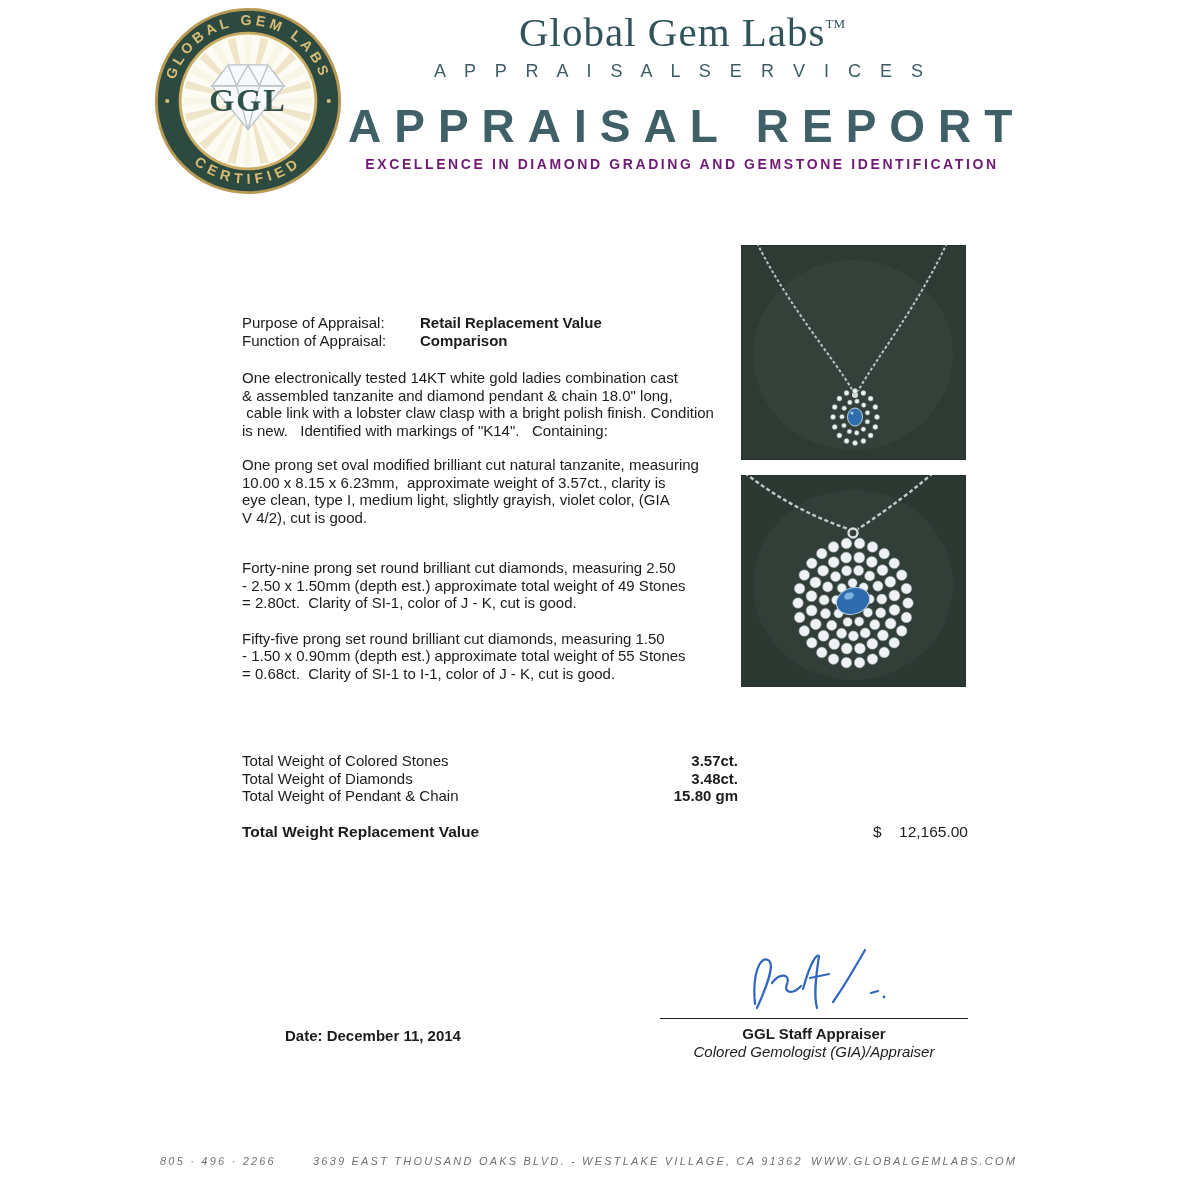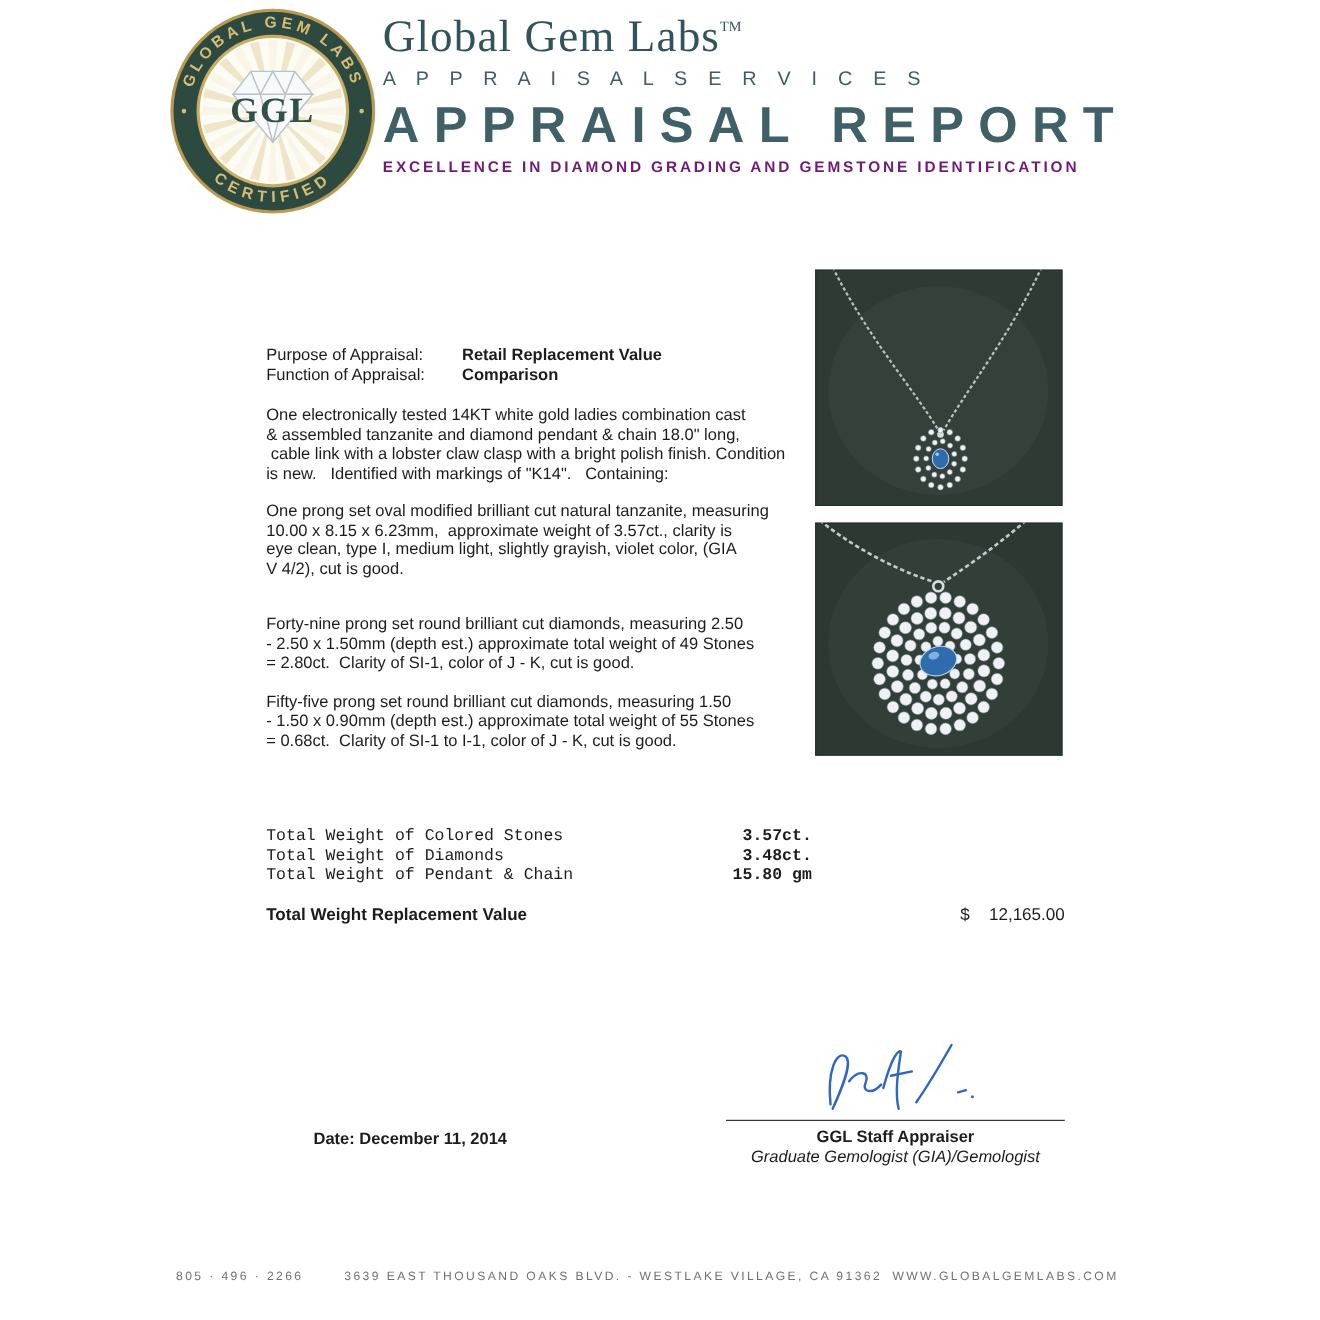--- a/index.html
+++ b/index.html
@@ -2,59 +2,59 @@
 <html><head>
 <meta charset="utf-8">
 <title>Appraisal Report</title>
 <style>
   html,body{margin:0;padding:0;background:#ffffff;}
   .page{position:relative;width:1200px;height:1200px;background:#ffffff;overflow:hidden;
         font-family:"Liberation Sans",sans-serif;color:#1c1c1c;}
 
   
   .logo{position:absolute;left:153px;top:6px;width:190px;height:190px;}
-  .masthead{position:absolute;left:348px;top:0px;width:668px;text-align:left;}
+  .masthead{position:absolute;left:348px;top:0px;width:668px;text-align:center;}
   .brand{font-family:"Liberation Serif",serif;font-size:41px;color:#31535a;line-height:48px;letter-spacing:1px;}
   .tm{font-size:13px;vertical-align:18px;letter-spacing:0;color:#31535a;}
   .services{font-size:18px;color:#3e5d63;letter-spacing:7px;margin-top:2px;line-height:26px;}
-  .report-title{font-size:46px;font-weight:700;color:#3f6067;letter-spacing:13px;line-height:52px;margin-top:3px;white-space:nowrap;}
+  .report-title{font-size:46px;font-weight:700;color:#3f6067;letter-spacing:13px;line-height:52px;margin-top:16px;white-space:nowrap;}
   .tagline{font-size:14px;font-weight:700;color:#701a75;letter-spacing:2.6px;margin-top:4px;white-space:nowrap;}
 
   
   .left-col{position:absolute;left:242px;top:314px;width:505px;font-size:15px;line-height:17.5px;}
   .kv{display:grid;grid-template-columns:178px auto;}
   .kv .label{font-weight:400;}
   .kv .value{font-weight:700;}
   .para{white-space:pre-wrap;margin:0;}
   .mt20{margin-top:20px;} .mt17{margin-top:17px;} .mt33{margin-top:33px;} .mt18{margin-top:18px;}
 
   .photos{position:absolute;left:741px;top:245px;width:225px;}
   .photo{display:block;}
   .photo+.photo{margin-top:15px;}
 
   .notice{position:absolute;left:242px;top:699px;width:690px;font-size:15px;line-height:17.5px;white-space:pre-wrap;}
 
   
   .totals{position:absolute;left:242px;top:752px;width:726px;font-size:15px;line-height:17.6px;}
-  .trow{position:relative;font-family:Liberation Mono, monospace;}
+  .trow{position:relative;}
   .trow .tval{position:absolute;right:230px;top:0;font-weight:700;}
   .grand{position:relative;margin-top:18px;font-size:15.5px;font-weight:700;}
   .grand .cur{position:absolute;left:631px;top:0;font-weight:400;}
   .grand .amt{position:absolute;right:0;top:0;font-weight:400;}
 
   
   .sig-block{position:absolute;left:660px;top:948px;width:308px;text-align:center;}
   .sig-art{display:block;width:308px;height:70px;}
   .sig-line{border-top:1.6px solid #222;margin:0 0 6px 0;}
   .appraiser{font-size:15px;font-weight:700;line-height:18px;}
   .credentials{font-size:15px;font-style:italic;line-height:18px;}
   .date-line{position:absolute;left:242px;top:1027px;font-size:15px;font-weight:700;margin-left:43px;}
 
   
-  .footer-item{position:absolute;top:1155px;font-size:11px;letter-spacing:2.2px;color:#6e716f;white-space:nowrap;}
+  .footer-item{position:absolute;top:1155px;font-size:11px;letter-spacing:2.2px;color:#6e716f;white-space:nowrap;font-style:italic;}
   .f-phone{left:160px;}
   .f-address{left:313px;}
   .f-web{right:183px;}
 </style>
 </head>
 <body>
 
 <div class="page">
 
   <svg class="logo" viewBox="0 0 200 200">
@@ -294,21 +294,21 @@
         <path d="M112,35 C120,24 131,26 127,36 C123,45 133,47 141,38"></path>
         <path d="M143,41 C151,12 157,6 159,8 C157,22 153,45 157,60"></path>
         <path d="M150,30 L169,26"></path>
         <path d="M173,54 C183,40 197,16 205,2"></path>
         <path d="M211,45 L218,43"></path>
         <circle cx="224" cy="49" r="1.4" fill="#2f66c2" stroke="none"></circle>
       </g>
     </svg>
     <div class="sig-line"></div>
     <div class="appraiser">GGL Staff Appraiser</div>
-    <div class="credentials">Graduate Gemologist (GIA)/Gemologist</div>
+    <div class="credentials">Colored Gemologist (GIA)/Appraiser</div>
   </div>
 
   <div class="date-line">
     <span>Date:</span>
     <span>December 11, 2014</span>
   </div>
 
   <div class="footer-item f-phone">805 · 496 · 2266</div>
   <div class="footer-item f-address">3639 EAST THOUSAND OAKS BLVD. - WESTLAKE VILLAGE, CA 91362</div>
   <div class="footer-item f-web">WWW.GLOBALGEMLABS.COM</div>

